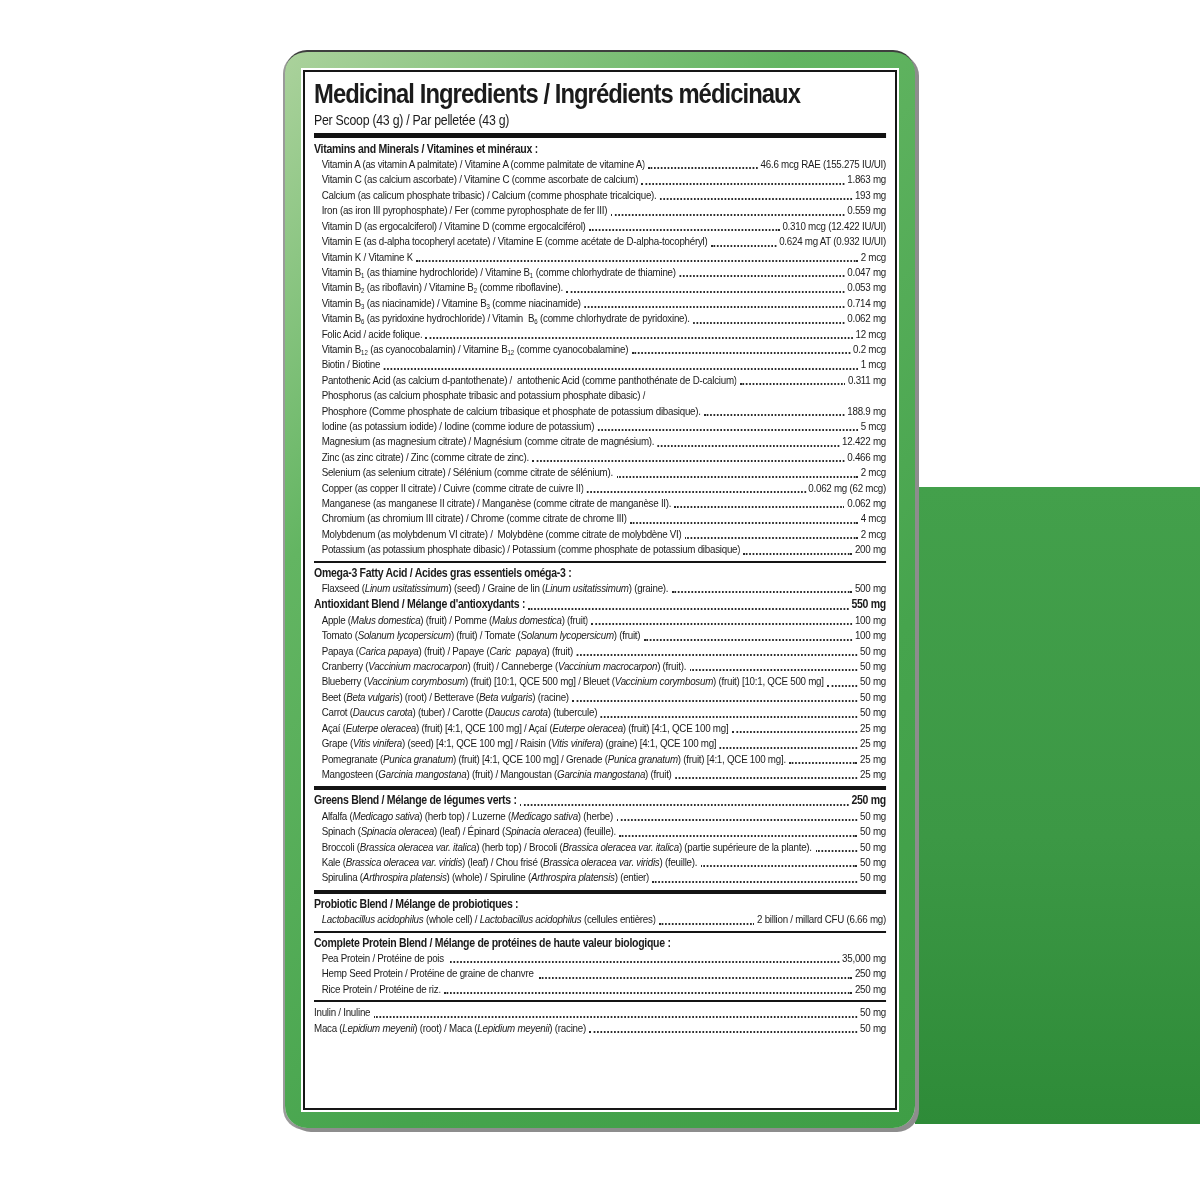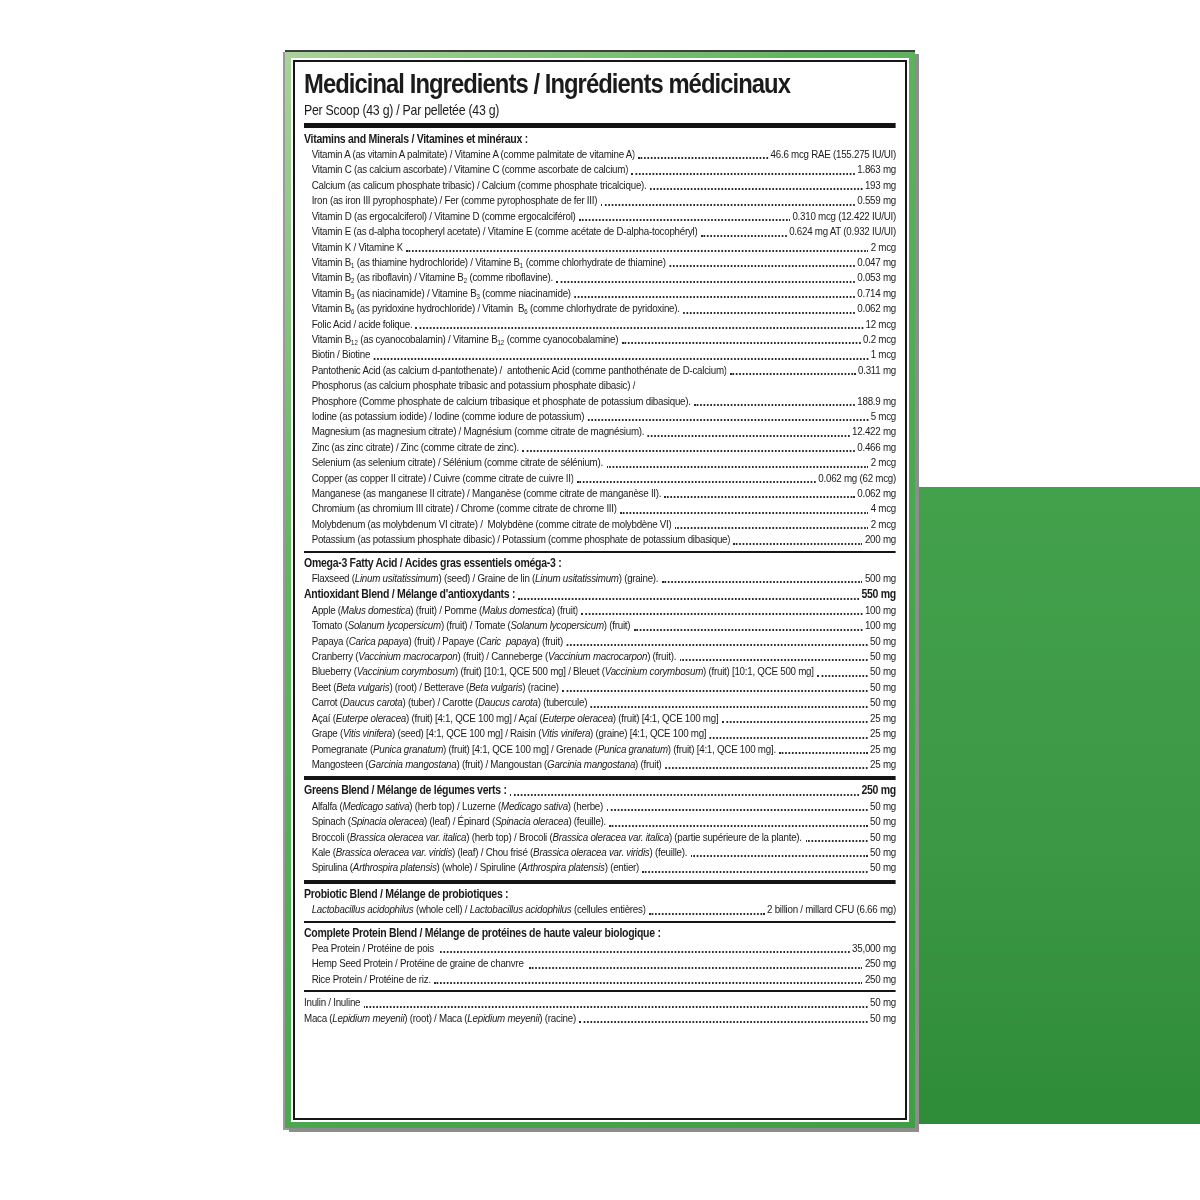--- a/index.html
+++ b/index.html
@@ -7,22 +7,23 @@
     width:1200px;height:1200px;position:relative;background:#ffffff;
     font-family:"Liberation Sans",sans-serif;overflow:hidden;color:#1b1b1b;
   }
   .green-panel{
     position:absolute;left:915px;top:487px;width:285px;height:637px;
     background:linear-gradient(180deg,#43a04b 0%,#3c9845 55%,#2e8b38 100%);
   }
   .label-outer{
     position:absolute;left:285px;top:50px;width:630px;height:1078px;box-sizing:border-box;
     background:linear-gradient(135deg,#abd29c 0%,#63b562 30%,#46a44d 70%,#3f9e46 100%);
-    padding:6px;border-top:2px solid #3e3e3e;
+    padding:16px;border-top:2px solid #3e3e3e;
     box-shadow:4px 4px 0 #8d8d8d,-2px 2px 0 #9a9a9a;
+    border-radius:22px;
   }
   .label-gap{background:#ffffff;width:100%;height:100%;box-sizing:border-box;padding:2px;}
   .label-inner{
     background:#ffffff;border:2px solid #161616;width:100%;height:100%;
     box-sizing:border-box;padding:7px 9px 4px 9px;overflow:hidden;
   }
   
   .content{width:117.65%;transform:scaleX(0.85);transform-origin:0 0;}
   .title{font-size:28px;font-weight:bold;letter-spacing:-1.1px;line-height:1.06;white-space:nowrap;}
   .serving{font-size:14.5px;letter-spacing:-0.3px;margin-top:3px;white-space:nowrap;}

